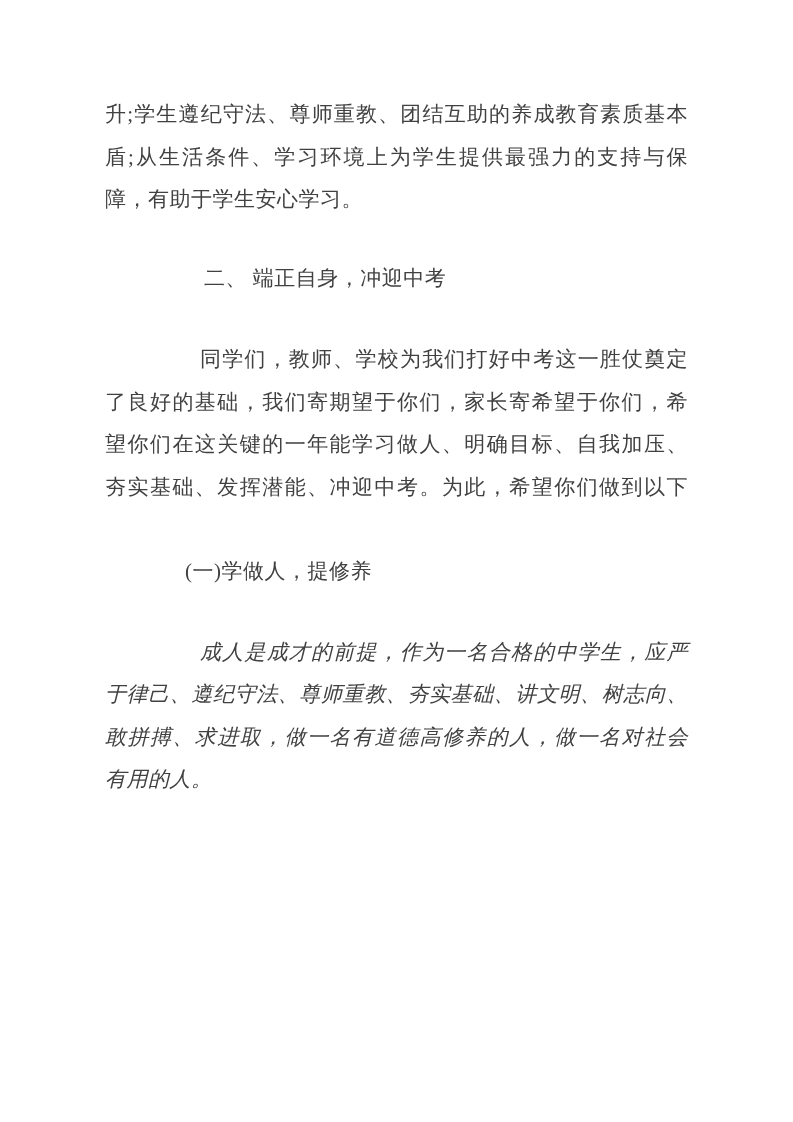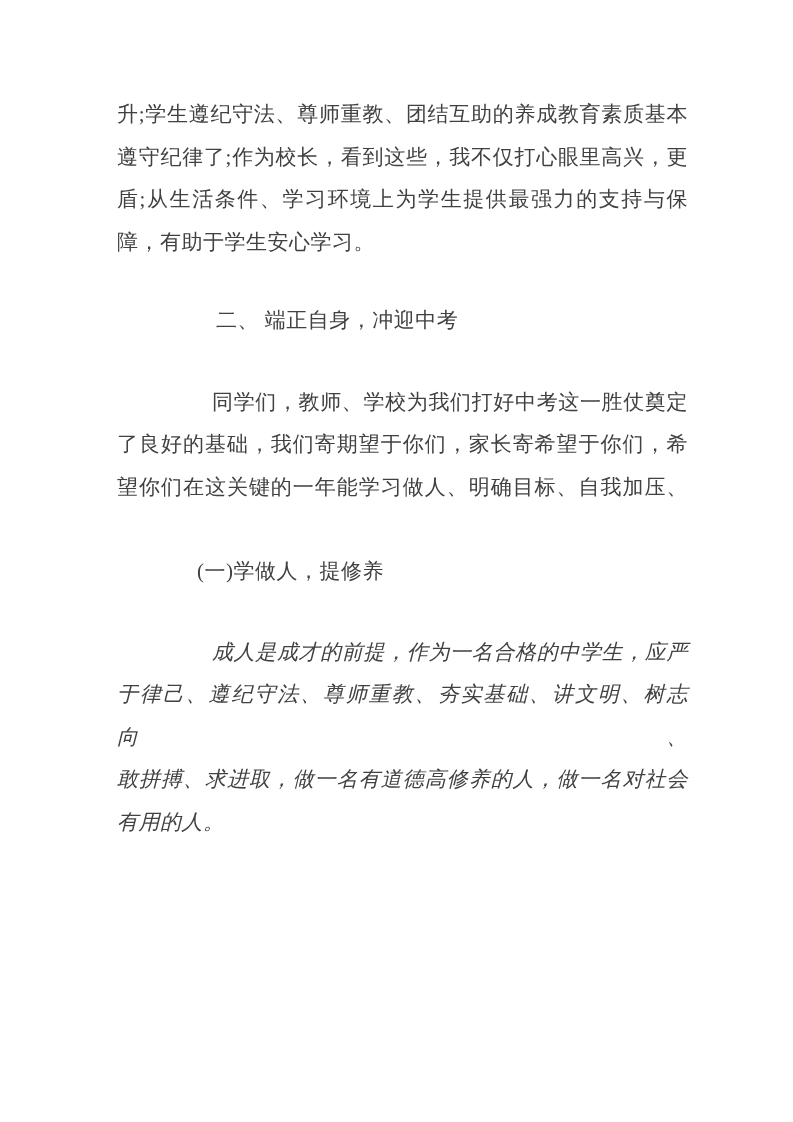--- a/index.html
+++ b/index.html
@@ -23,54 +23,53 @@
     padding: 0;
   }
   .line {
     font-size: 21px;
     line-height: 42.5px;
     letter-spacing: 0.5px;
     text-align: justify;
     text-align-last: justify;
     text-justify: inter-character;
     white-space: normal;
-    margin-left: 12px;
   }
   .line.short {
     text-align: center;
     text-align-last: left;
   }
   .indent-95 { padding-left: 95px; }
   .indent-99 { padding-left: 99px; }
   .indent-80 { padding-left: 80px; }
   .gap-36 { margin-top: 36px; }
   .gap-39 { margin-top: 39px; }
   .gap-42 { margin-top: 42px; }
   .gap-38 { margin-top: 38px; font-style: italic; }
 </style>
 </head>
 <body>
 
 <div class="page">
 
   <div class="block">
     <div class="line">升;学生遵纪守法、尊师重教、团结互助的养成教育素质基本</div>
-    <div class="line">遵守纪律了;作为校长，看到这些，我不仅打心眼里高兴，更</div>
     <div class="line">盾;从生活条件、学习环境上为学生提供最强力的支持与保</div>
     <div class="line short">障，有助于学生安心学习。</div>
   </div>
 
   <div class="block gap-36">
     <div class="line short indent-99">二、 端正自身，冲迎中考</div>
   </div>
 
   <div class="block gap-39">
     <div class="line indent-95">同学们，教师、学校为我们打好中考这一胜仗奠定</div>
     <div class="line">了良好的基础，我们寄期望于你们，家长寄希望于你们，希</div>
     <div class="line">望你们在这关键的一年能学习做人、明确目标、自我加压、</div>
+    <div class="line">夯实基础、发挥潜能、冲迎中考。为此，希望你们做到以下</div>
   </div>
 
   <div class="block gap-42">
     <div class="line short indent-80">(一)学做人，提修养</div>
   </div>
 
   <div class="block gap-38">
     <div class="line indent-95">成人是成才的前提，作为一名合格的中学生，应严</div>
     <div class="line">于律己、遵纪守法、尊师重教、夯实基础、讲文明、树志向、</div>
     <div class="line">敢拼搏、求进取，做一名有道德高修养的人，做一名对社会</div>

